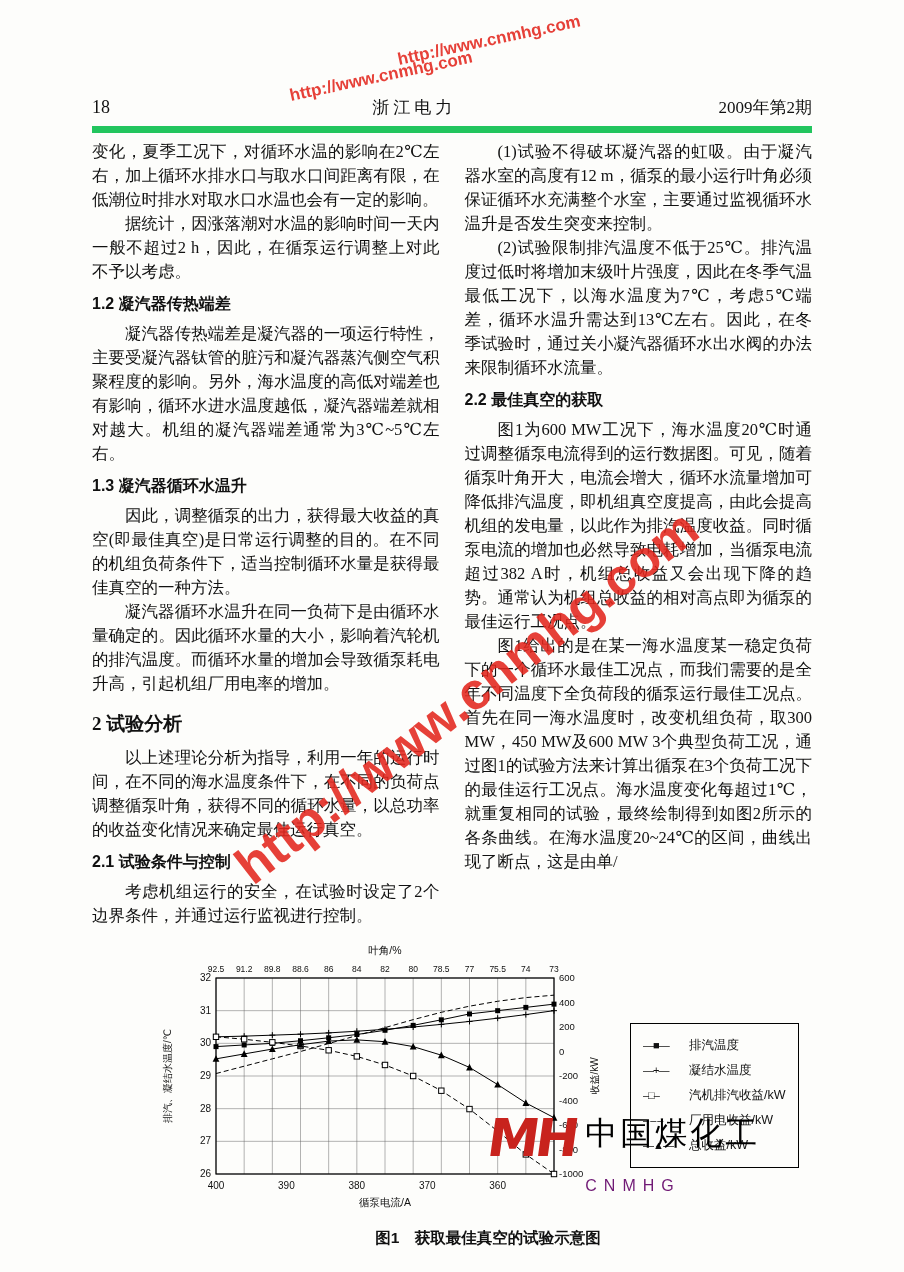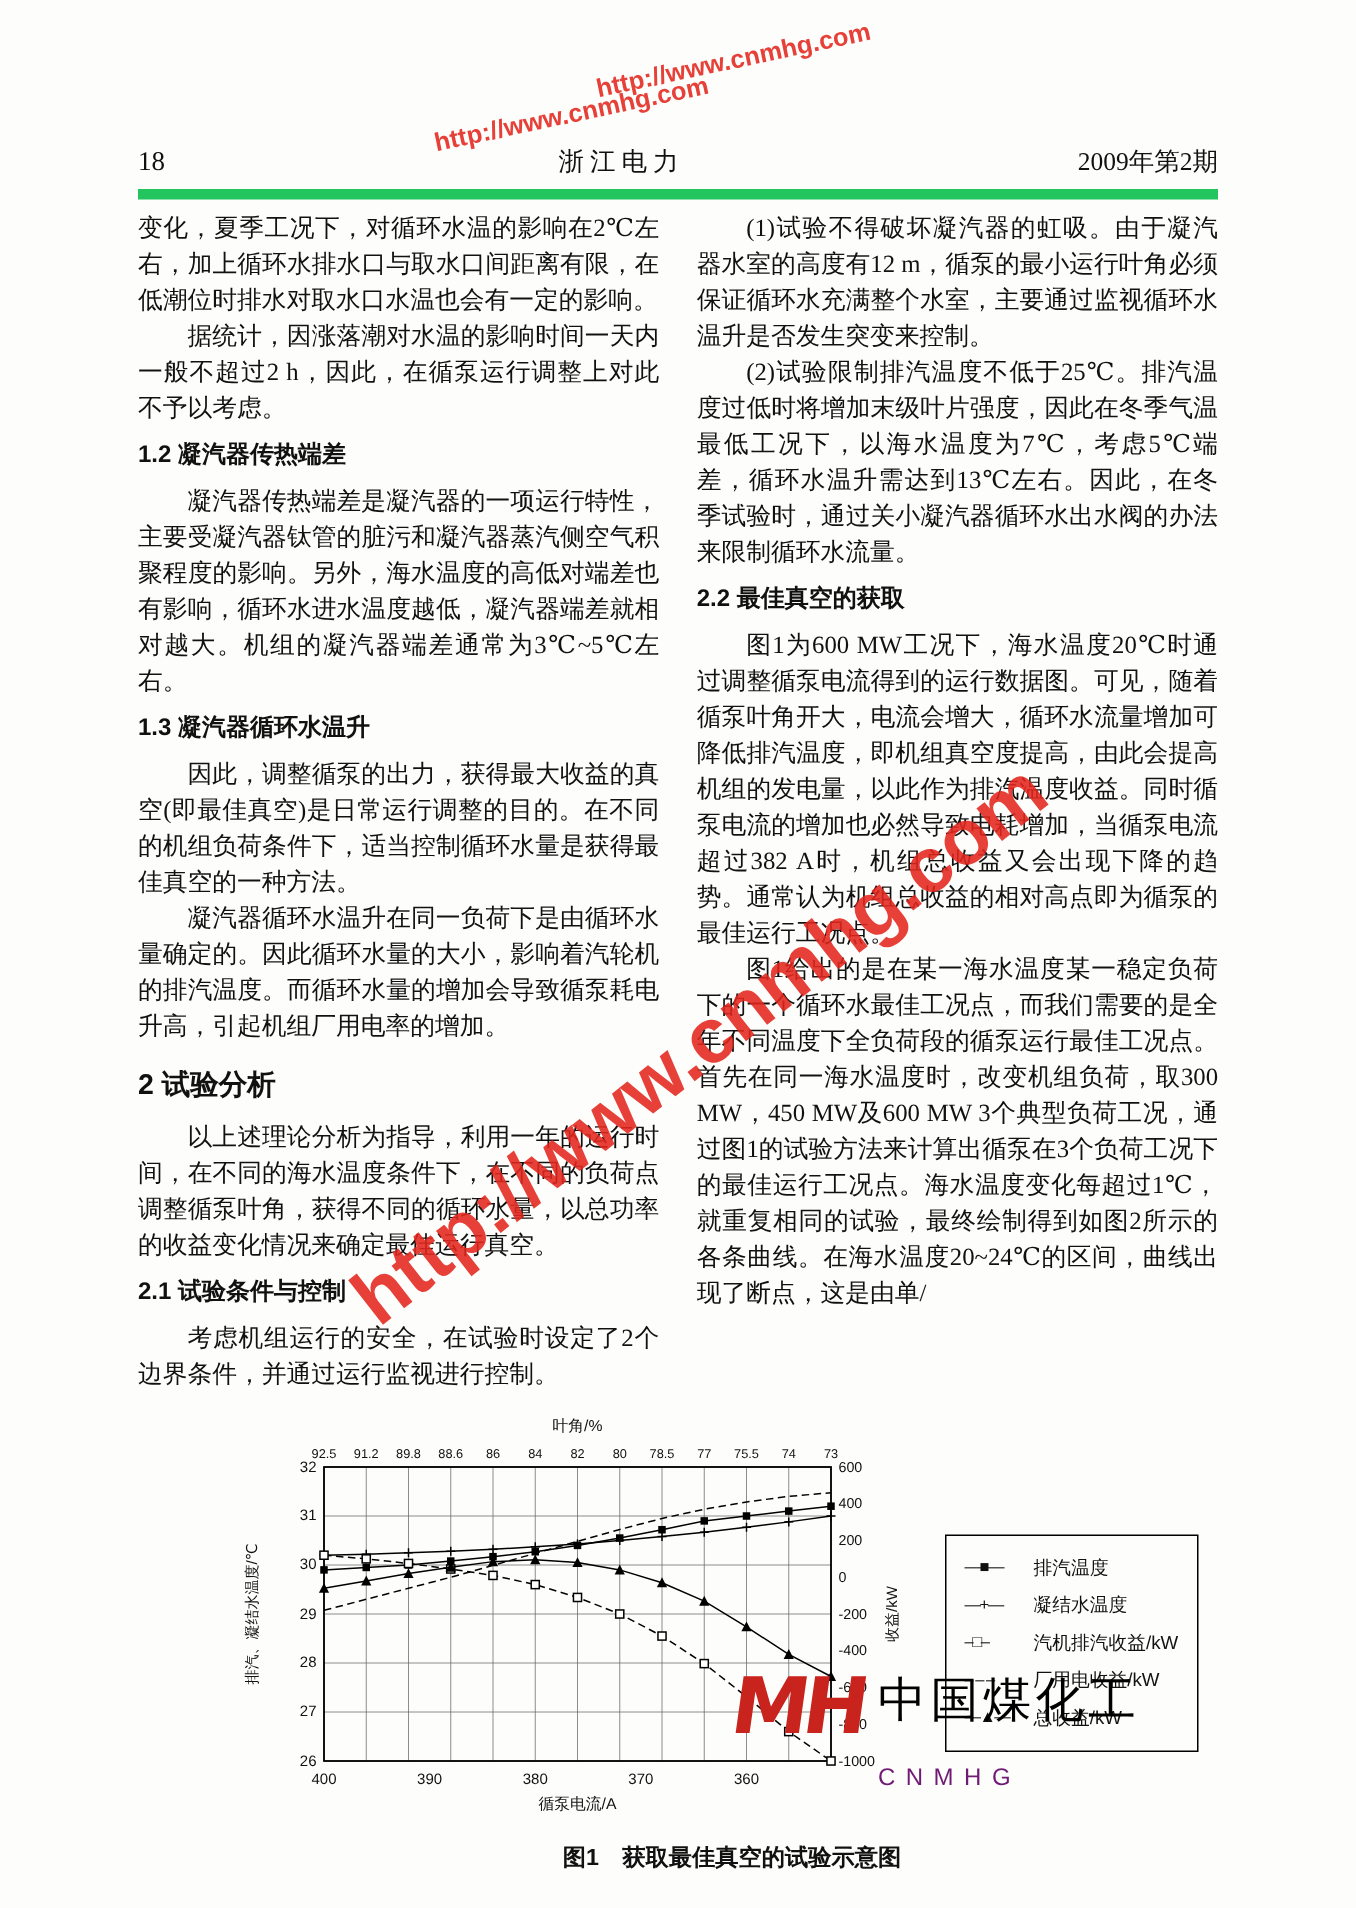--- a/index.html
+++ b/index.html
@@ -19,21 +19,21 @@
   .journal { letter-spacing:4px; }
   
   .columns {
     position:absolute; top:140px; left:92px; width:720px; height:786px;
     display:flex; gap:25px; overflow:hidden;
   }
   .col { flex:1; font-size:16.5px; line-height:24px; text-align:justify; }
   .para { text-indent:2em; }
   .para.cont { text-indent:0; }
   .h3 { font-family:"Liberation Sans","DejaVu Sans",sans-serif; font-weight:bold; font-size:16px; margin:8px 0 6px; }
-  .h2 { font-family:Liberation Sans, sans-serif; font-weight:bold; font-size:19px; margin:16px 0 10px; }
+  .h2 { font-family:Liberation Serif, serif; font-weight:bold; font-size:19px; margin:16px 0 10px; }
   
   .figure { position:absolute; top:930px; left:158px; width:680px; }
   .chart-row { display:flex; align-items:center;margin-top:12px; }
   #chart-svg { flex:0 0 auto; }
   #chart-svg text { font-family:"Liberation Sans","DejaVu Sans",sans-serif; fill:#111; }
   .legend {
     margin-top:34px; margin-left:12px; border:1px solid #000;
     padding:9px 12px; font-size:12.5px; line-height:2.0; white-space:nowrap;
     font-family:"Liberation Sans","DejaVu Sans",sans-serif; background:rgba(255,255,255,.0);
   }

